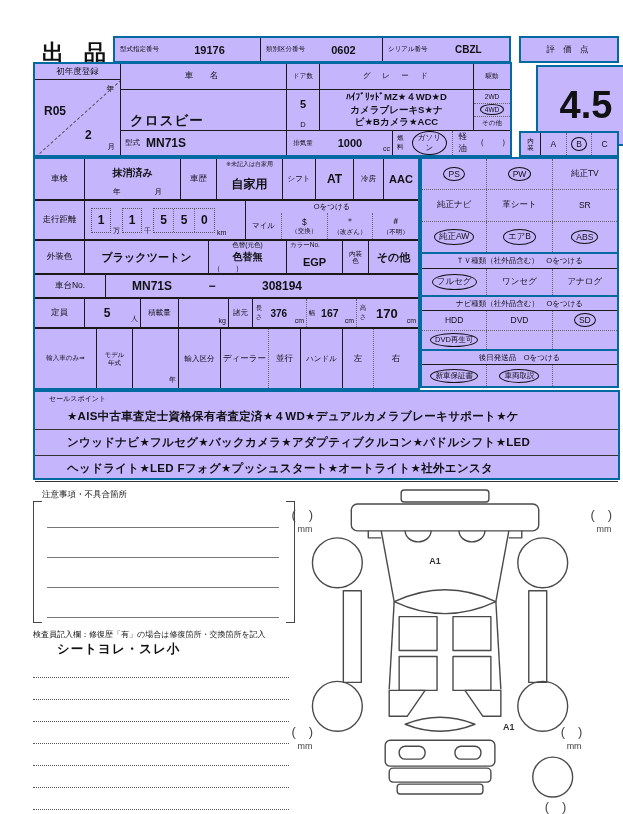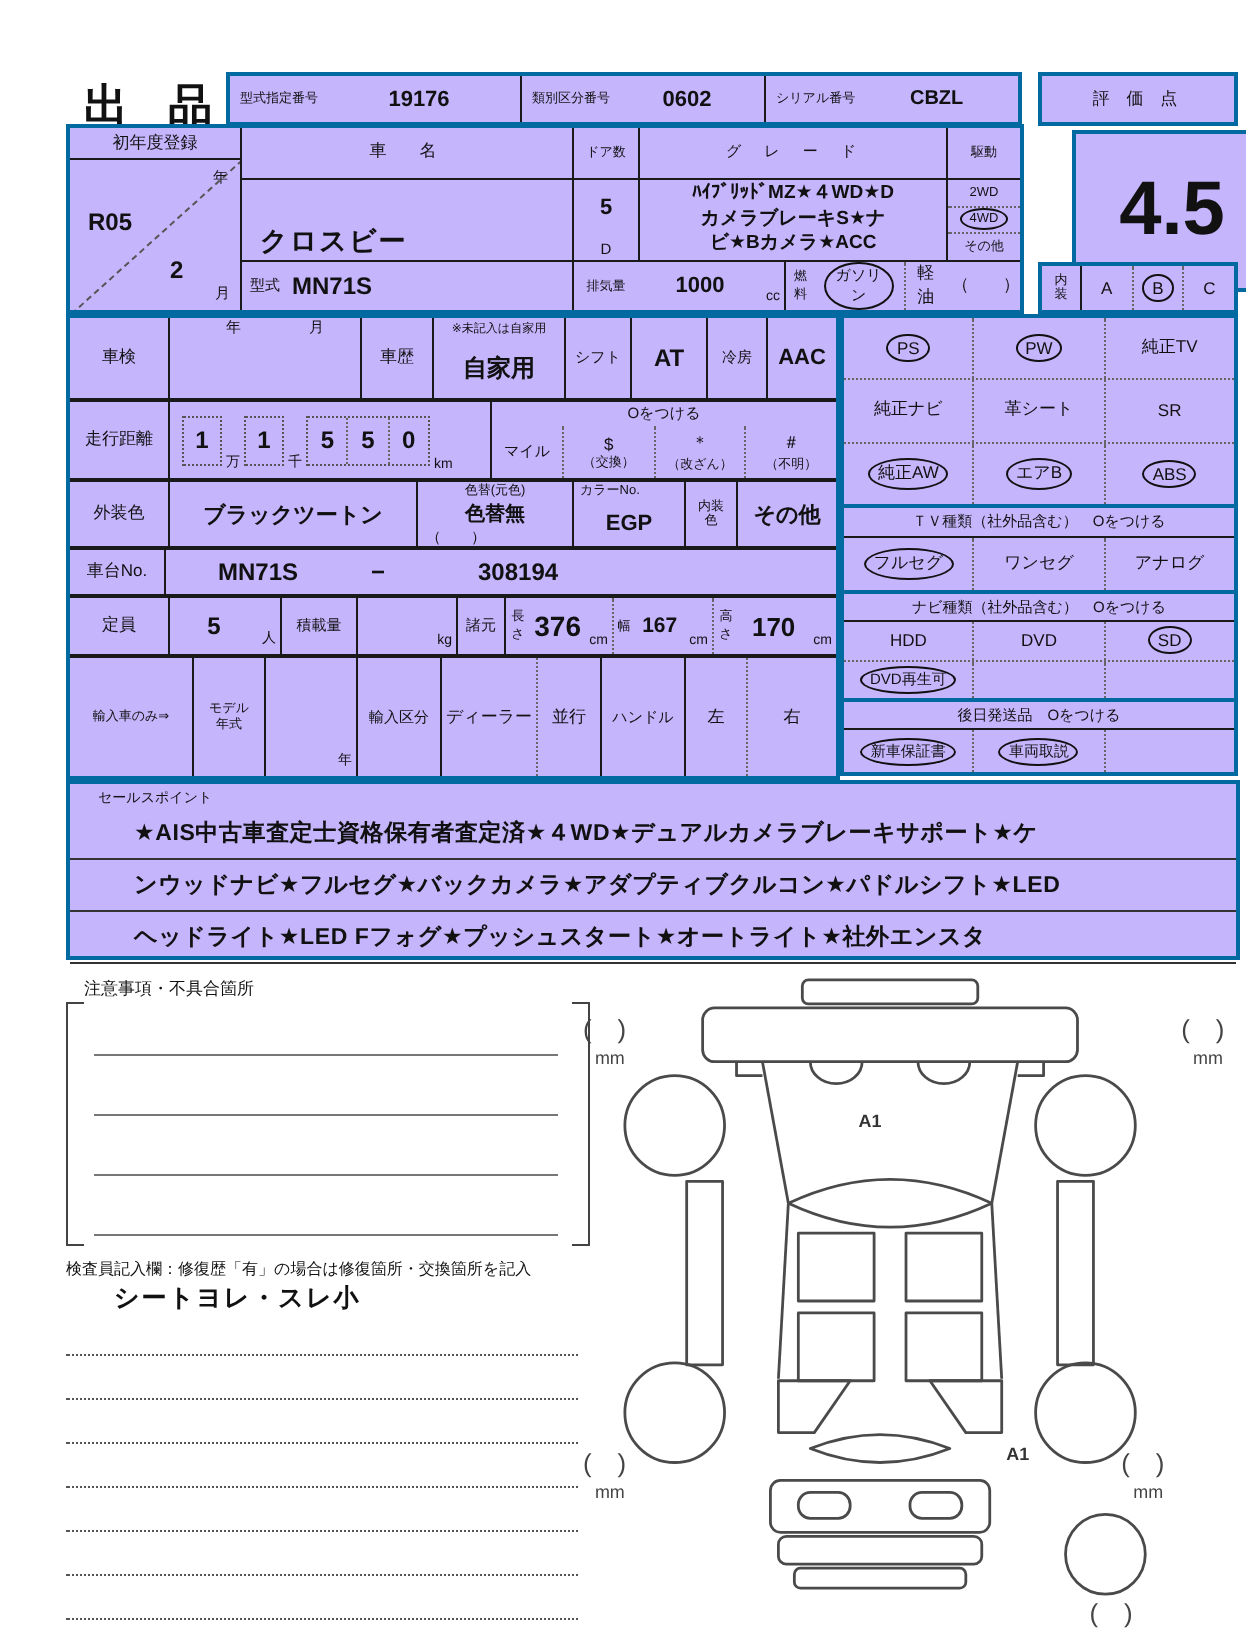--- a/index.html
+++ b/index.html
@@ -121,20 +121,21 @@
       </div>
     </div>
   </div>
 </div>
 
 <div class="abs bx fc" style="left:33px;top:157px;width:387px;height:233px">
 
   <div class="fr bB2" style="height:42px">
     <div class="ct s8 bR" style="width:50px">車検</div>
     <div class="fc bR" style="width:96px">
+      <div class="ct b s10" style="flex:1">抹消済み</div>
       <div class="fr s7" style="height:12px">
         <span style="margin-left:28px">年</span>
         <span style="margin-left:34px">月</span>
       </div>
     </div>
     <div class="ct s8 bR" style="width:36px">車歴</div>
     <div class="fc bR" style="width:66px">
       <div class="ct" style="height:10px;font-size:6px">※未記入は自家用</div>
       <div class="ct b s12" style="flex:1">自家用</div>
     </div>
@@ -189,21 +190,21 @@
     <div class="fc bR" style="width:56px">
       <div class="s6" style="height:10px;padding-left:3px">カラーNo.</div>
       <div class="ct b s11" style="flex:1">EGP</div>
     </div>
     <div class="ct s6 pre bR" style="width:26px">内装
 色</div>
     <div class="ct b s11" style="flex:1">その他</div>
   </div>
 
   <div class="fr bB2" style="height:24px">
-    <div class="ct s8 bR" style="width:48px">車台No.</div>
+    <div class="ct s8 bR" style="width:71px">車台No.</div>
     <div class="ct b s12" style="width:92px">MN71S</div>
     <div class="ct b s12" style="width:28px">−</div>
     <div class="fr" style="flex:1;align-items:center;padding-left:36px">
       <span class="b s12">308194</span>
     </div>
   </div>
 
 
   <div class="fr bB2" style="height:30px">
     <div class="ct s8 bR" style="width:50px">定員</div>
@@ -211,21 +212,21 @@
       <span class="ct b s12" style="flex:1">5</span>
       <span class="unitlab">人</span>
     </div>
     <div class="ct s7 bR" style="width:38px">積載量</div>
     <div class="fr bR" style="width:50px;justify-content:flex-end">
       <span class="unitlab">kg</span>
     </div>
     <div class="ct s7 bR" style="width:24px">諸元</div>
     <div class="fr dR" style="width:54px">
       <span class="s6 ct" style="width:12px">長さ</span>
-      <span class="ct b" style="flex:1;font-size:14px">376</span>
+      <span class="ct b" style="flex:1;font-size:10px">376</span>
       <span class="unitlab">cm</span>
     </div>
     <div class="fr dR" style="width:50px">
       <span class="s6 ct" style="width:10px">幅</span>
       <span class="ct b" style="flex:1;font-size:10.5px">167</span>
       <span class="unitlab">cm</span>
     </div>
     <div class="fr" style="flex:1">
       <span class="s6 ct" style="width:12px">高さ</span>
       <span class="ct b" style="flex:1;font-size:13px">170</span>

